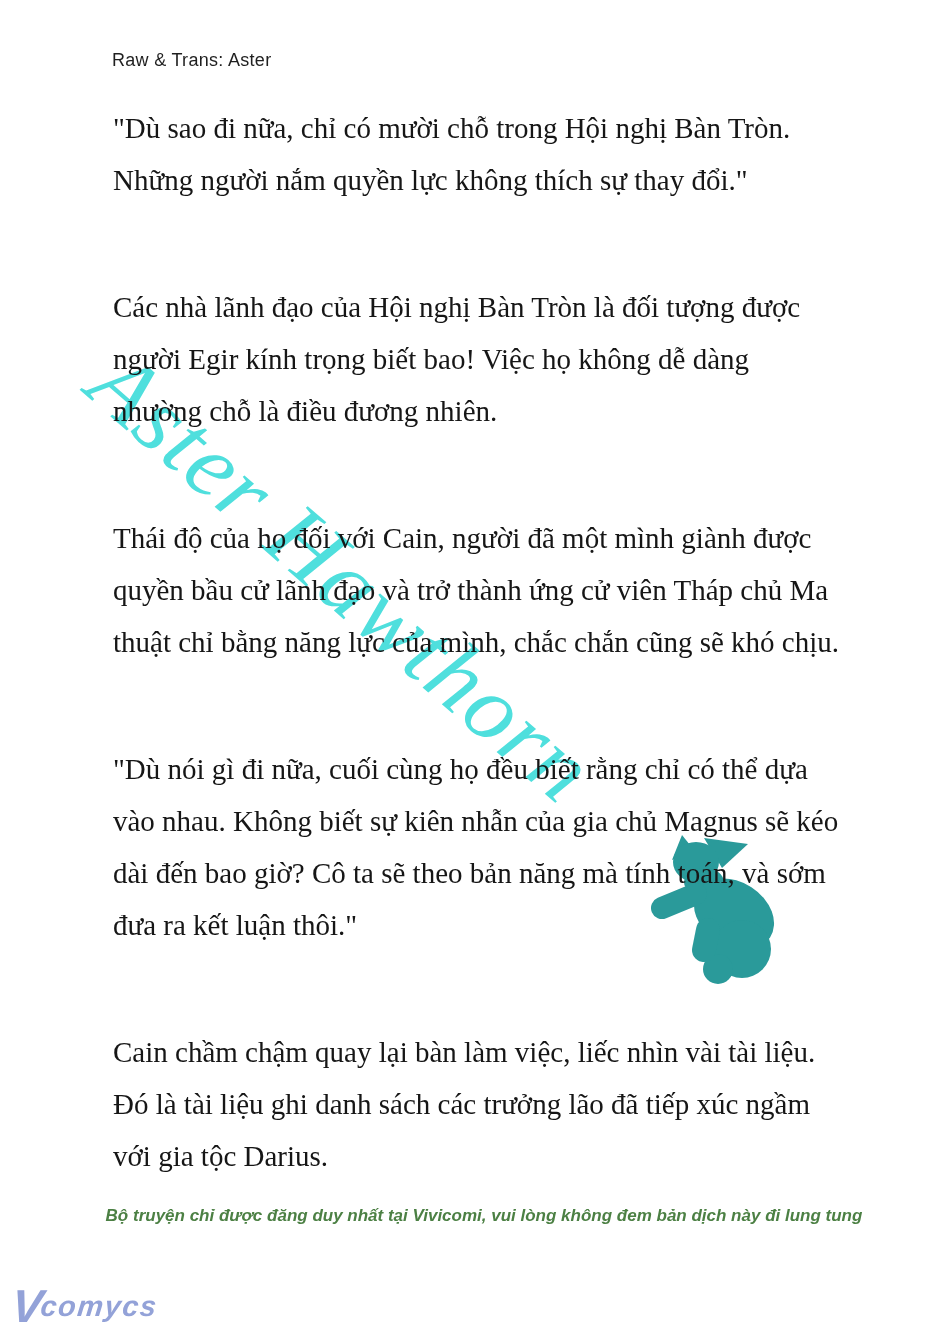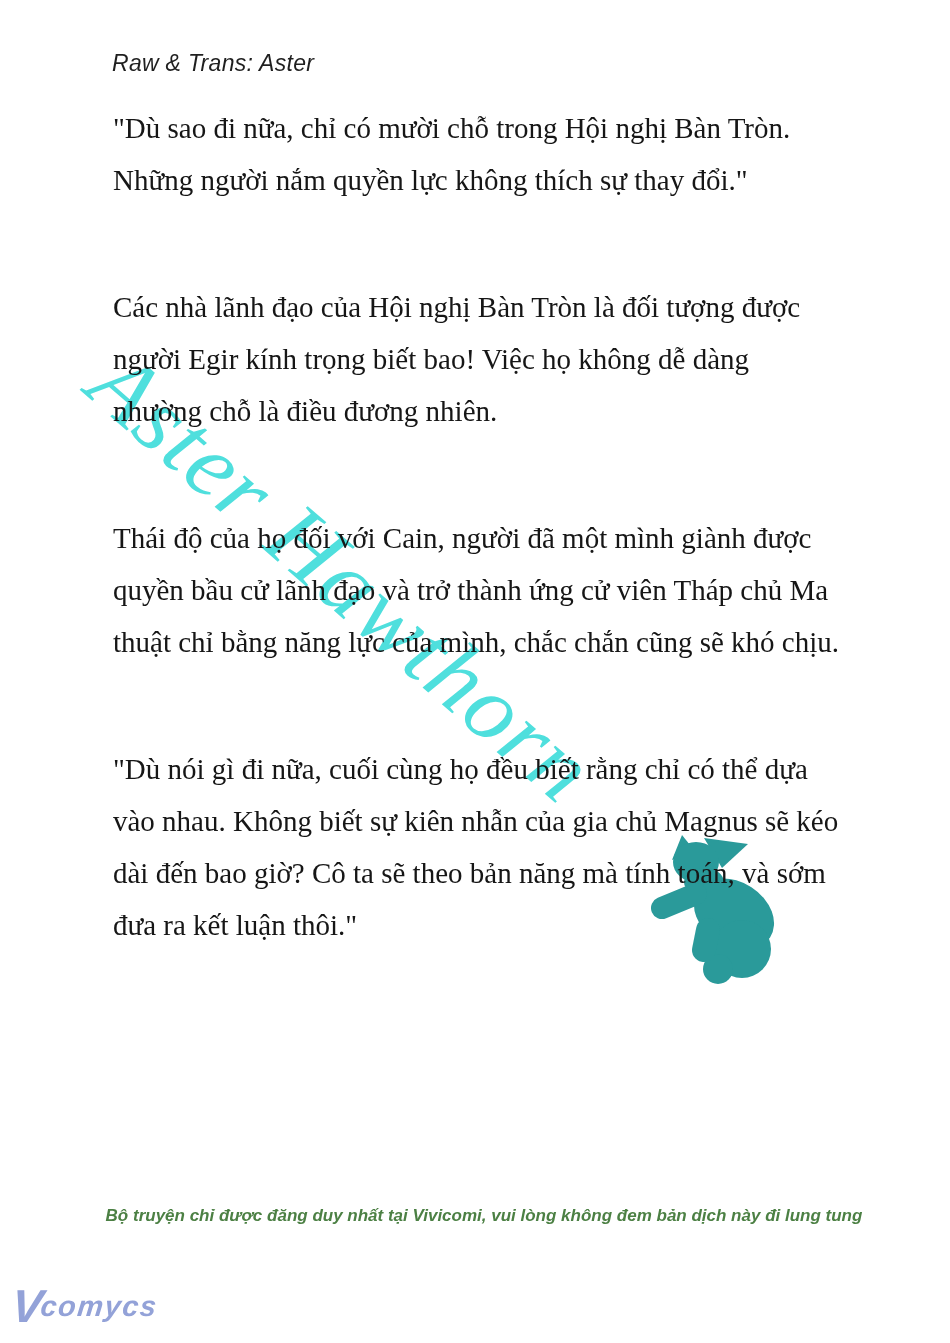--- a/index.html
+++ b/index.html
@@ -15,23 +15,22 @@
     width:950px;height:1343px;
     background:#ffffff;
     overflow:hidden;
     font-family:"Liberation Serif","DejaVu Serif",serif;
     color:var(--ink);
   }
   
   .credit{
     position:absolute;left:112px;top:50px;
     font-family:"Liberation Sans","DejaVu Sans",sans-serif;
-    font-size:23px;color:#1f1f1f;letter-spacing:0.3px;
+    font-size:18px;color:#1f1f1f;letter-spacing:0.3px;
     z-index:3;
-    font-style:italic;
   }
   
   .watermark{
     position:absolute;left:140px;top:328px;
     font-size:94px;font-style:italic;
     font-family:"Liberation Serif","DejaVu Serif",serif;
     color:var(--wm-color);
     letter-spacing:2px;
     white-space:nowrap;
     transform:rotate(41deg);
@@ -112,20 +111,23 @@
       <div class="para">Các nhà lãnh đạo của Hội nghị Bàn Tròn là đối tượng được
 người Egir kính trọng biết bao! Việc họ không dễ dàng
 nhường chỗ là điều đương nhiên.</div>
       <div class="para">Thái độ của họ đối với Cain, người đã một mình giành được
 quyền bầu cử lãnh đạo và trở thành ứng cử viên Tháp chủ Ma
 thuật chỉ bằng năng lực của mình, chắc chắn cũng sẽ khó chịu.</div>
       <div class="para">"Dù nói gì đi nữa, cuối cùng họ đều biết rằng chỉ có thể dựa
 vào nhau. Không biết sự kiên nhẫn của gia chủ Magnus sẽ kéo
 dài đến bao giờ? Cô ta sẽ theo bản năng mà tính toán, và sớm
 đưa ra kết luận thôi."</div>
+      <div class="para">Cain chầm chậm quay lại bàn làm việc, liếc nhìn vài tài liệu.
+Đó là tài liệu ghi danh sách các trưởng lão đã tiếp xúc ngầm
+với gia tộc Darius.</div>
     </div>
 
   <div class="footer">
       <div class="footer-line">Bộ truyện chỉ được đăng duy nhất tại Vivicomi, vui lòng không đem bản dịch này đi lung tung</div>
     </div>
 
   <div class="logo"><span class="logo-v">V</span><span class="logo-rest">comycs</span></div>
 
 </div>
 

